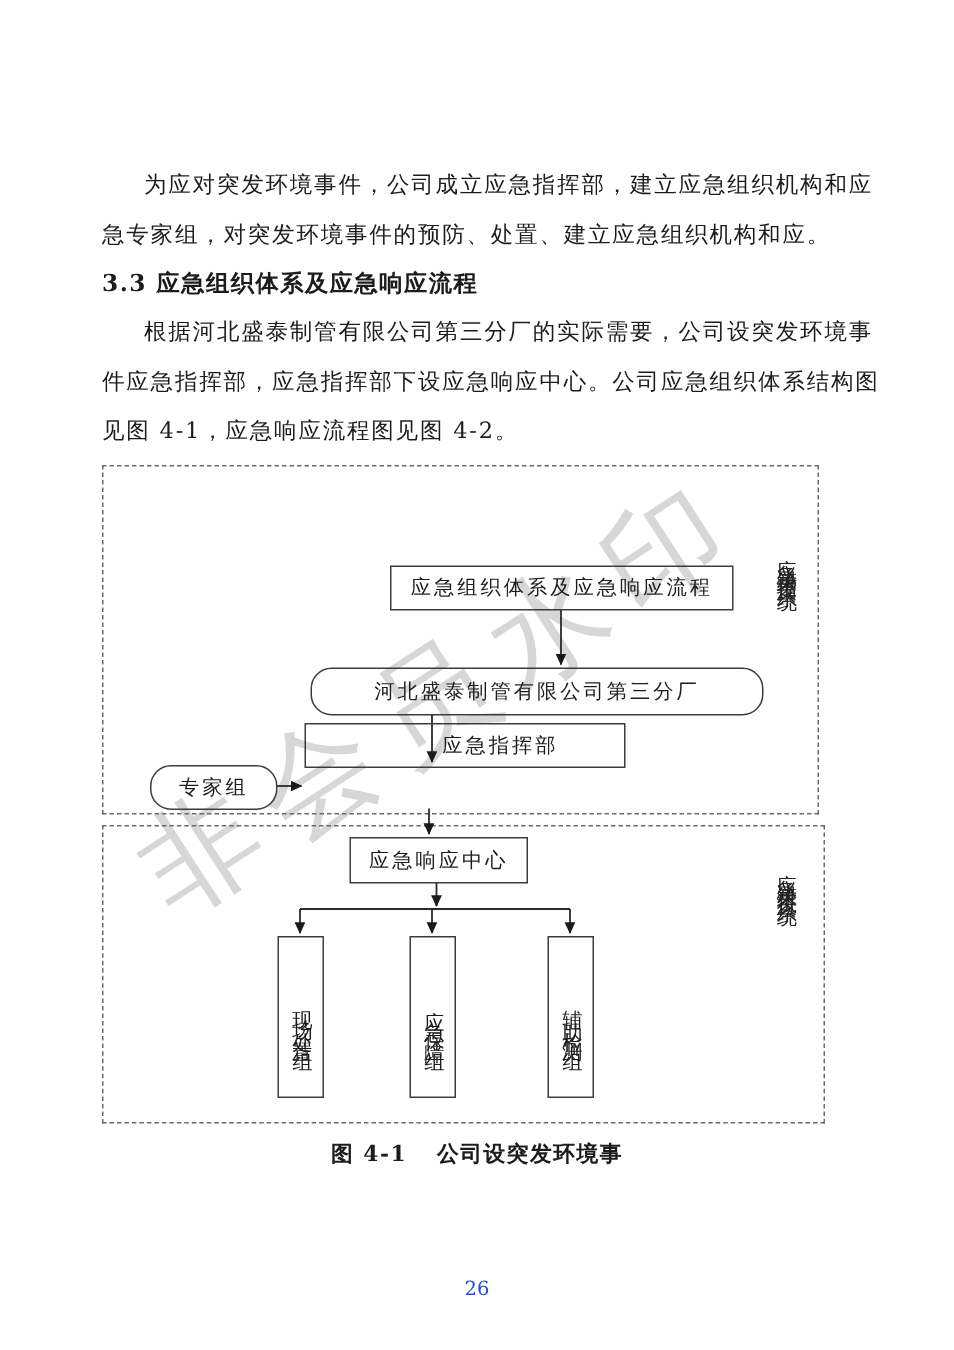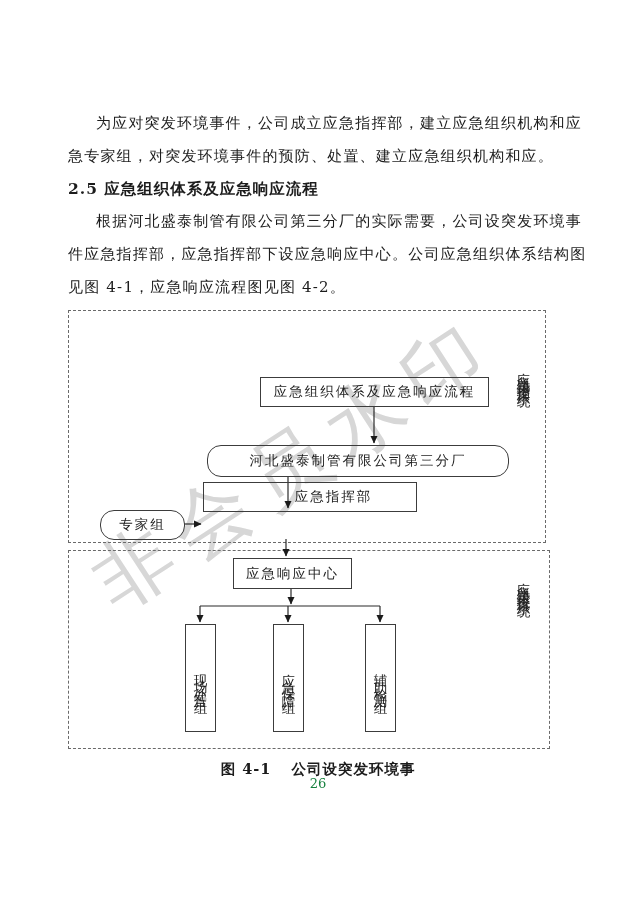--- a/index.html
+++ b/index.html
@@ -48,34 +48,34 @@
   }
   .connectors { position:absolute; left:0; top:0; z-index:2; pointer-events:none; }
   .connectors line { stroke:#2a2a2a; stroke-width:1.2; }
 
   .caption {
     position:absolute; top:760px; left:0; width:636px; text-align:center;
     font-weight:bold; font-size:14.5px; letter-spacing:1px; z-index:3;
   }
   .caption .cap-label { margin-right:20px; }
   .pageno {
-    position:absolute; top:776px; left:0; width:636px; text-align:center;
-    font-size:13px; color:#15803d; z-index:3;
+    position:absolute; top:852px; left:0; width:636px; text-align:center;
+    font-size:13px; color:#1d4ed8; z-index:3;
   }
 </style>
 </head>
 <body>
 
 <div class="page">
 
   <div class="watermark">非会员水印</div>
 
   <div class="abs pline indent" style="top:114px;">为应对突发环境事件，公司成立应急指挥部，建立应急组织机构和应</div>
   <div class="abs pline" style="top:147px;">急专家组，对突发环境事件的预防、处置、建立应急组织机构和应。</div>
-  <div class="abs heading2">2.5 应急组织体系及应急响应流程</div>
+  <div class="abs heading2">3.3 应急组织体系及应急响应流程</div>
   <div class="abs pline indent" style="top:212px;">根据河北盛泰制管有限公司第三分厂的实际需要，公司设突发环境事</div>
   <div class="abs pline" style="top:245px;">件应急指挥部，应急指挥部下设应急响应中心。公司应急组织体系结构图</div>
   <div class="abs pline" style="top:278px;">见图 4-1，应急响应流程图见图 4-2。</div>
 
   <div class="zone" style="left:68px; top:310px; width:476px; height:231px;"></div>
   <div class="zone" style="left:68px; top:550px; width:480px; height:197px;"></div>
 
   <div class="zone-label" style="left:515px; top:362px; height:140px;">应急决策指挥系统</div>
   <div class="zone-label" style="left:515px; top:572px; height:140px;">应急决策执行系统</div>
 

